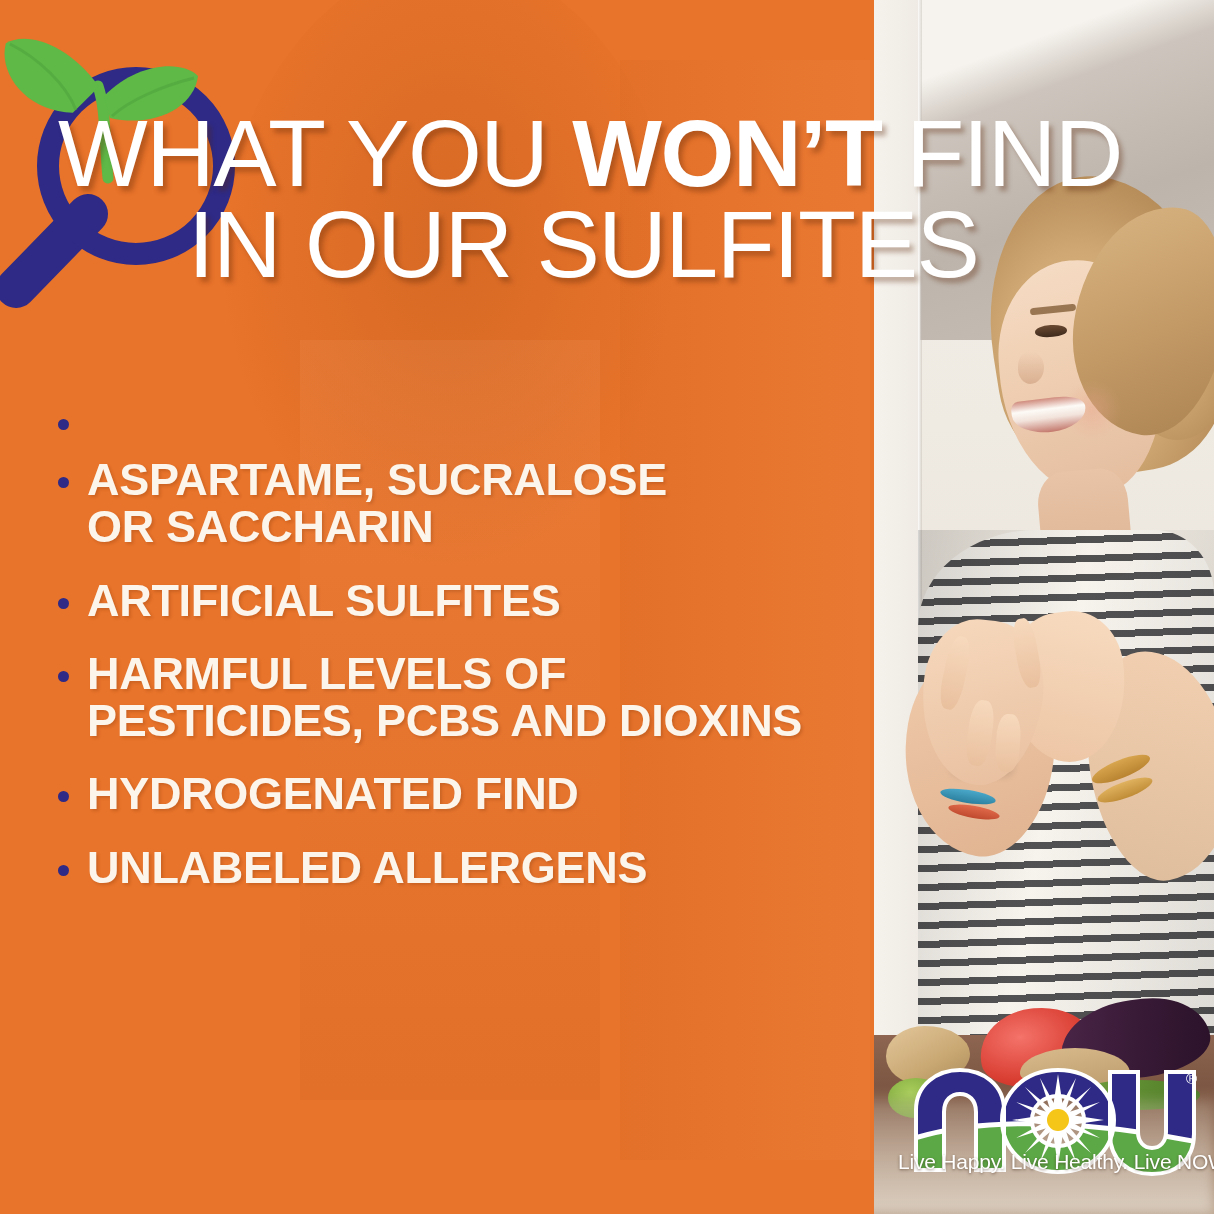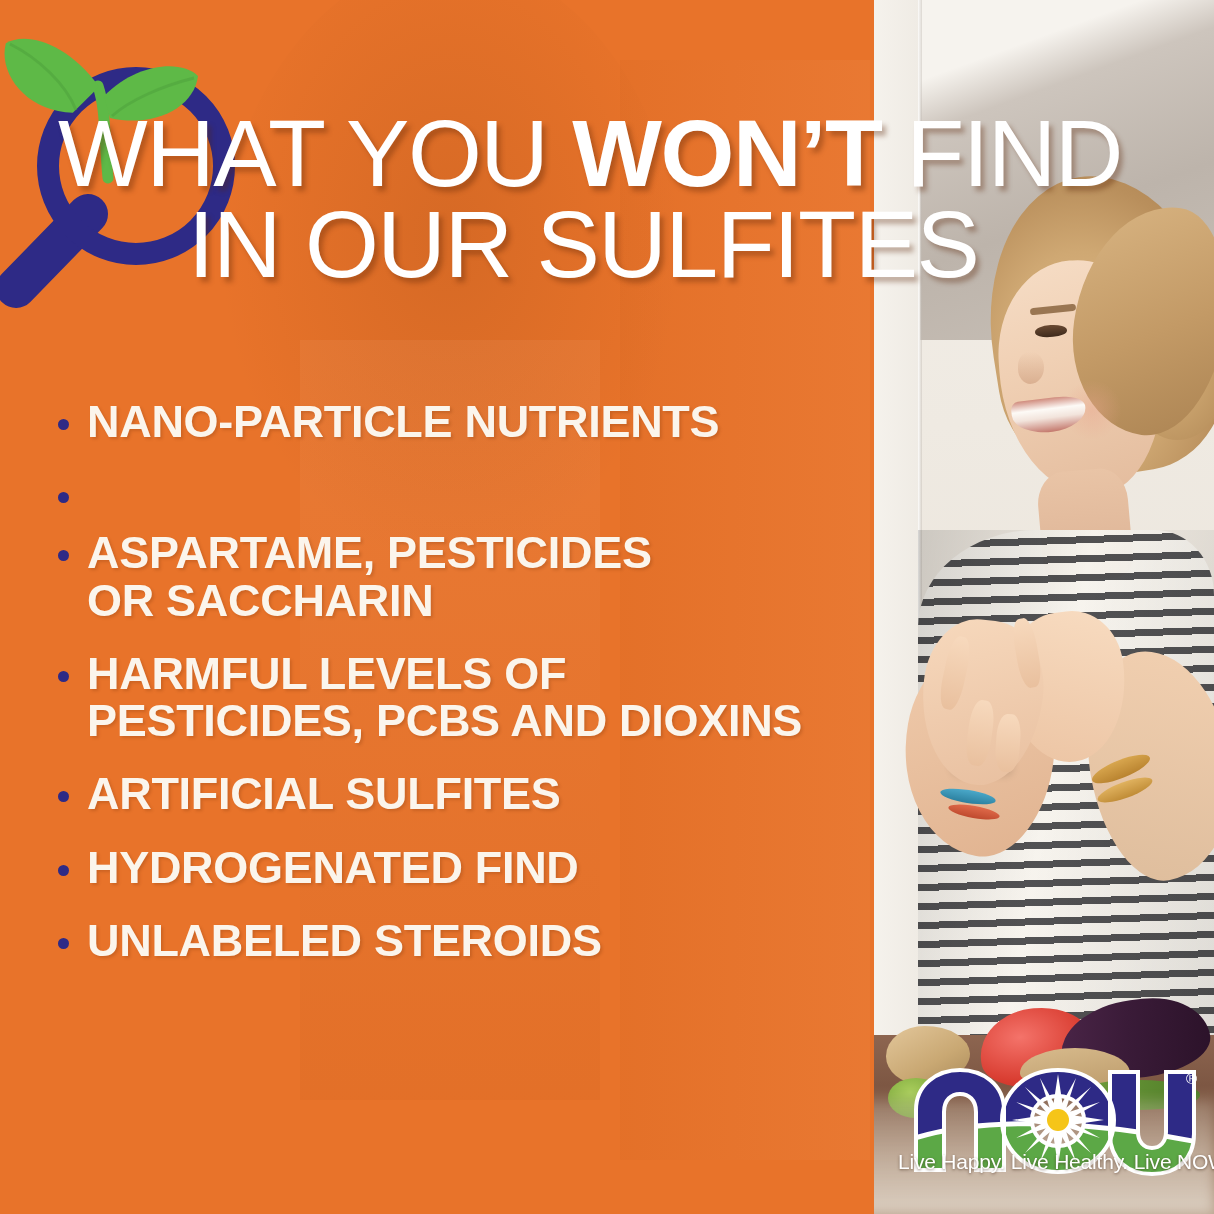--- a/index.html
+++ b/index.html
@@ -378,55 +378,51 @@
 
   <div class="headline">
     <span class="l1">
       <span class="lite">WHAT YOU </span><b>WON’T</b><span class="lite"> FIND</span>
     </span>
     <span class="l2 lite">IN OUR SULFITES</span>
   </div>
 
   <div class="list">
 
+
     <div class="li">
       <span class="dot"></span>
-      <span class="txt">NANO-PARTICLE NUTRIENTS</span>
+    </div>
+
+    <div class="li two">
+      <span class="dot"></span>
+      <span class="txt">ASPARTAME, SUCRALOSE
+OR SACCHARIN</span>
     </div>
 
     <div class="li">
       <span class="dot"></span>
-    </div>
-
-    <div class="li two">
-      <span class="dot"></span>
-      <span class="txt">ASPARTAME, PESTICIDES
-OR SACCHARIN</span>
+      <span class="txt">ARTIFICIAL SULFITES</span>
     </div>
 
     <div class="li two">
       <span class="dot"></span>
       <span class="txt">HARMFUL LEVELS OF
 PESTICIDES, PCBS AND DIOXINS</span>
     </div>
 
     <div class="li">
       <span class="dot"></span>
-      <span class="txt">ARTIFICIAL SULFITES</span>
-    </div>
+      <span class="txt">HYDROGENATED FIND</span>
+    </div>
+
 
     <div class="li">
       <span class="dot"></span>
-      <span class="txt">HYDROGENATED FIND</span>
-    </div>
-
-
-    <div class="li">
-      <span class="dot"></span>
-      <span class="txt">UNLABELED STEROIDS</span>
+      <span class="txt">UNLABELED ALLERGENS</span>
     </div>
 
   </div>
 
   <div class="nowlogo">
     <svg width="300" height="130" viewBox="0 0 300 130" xmlns="http://www.w3.org/2000/svg">
       <defs>
         <clipPath id="nowclip">
 
           <path d="M18 108 L18 48 C18 22 40 8 62 8 C84 8 106 22 106 48 L106 108 L78 108 L78 50

